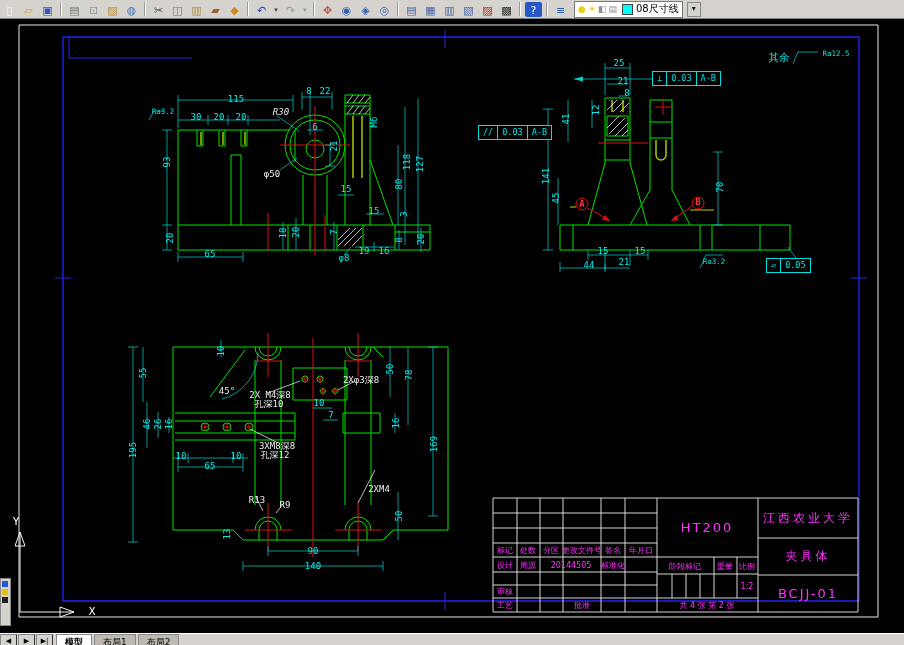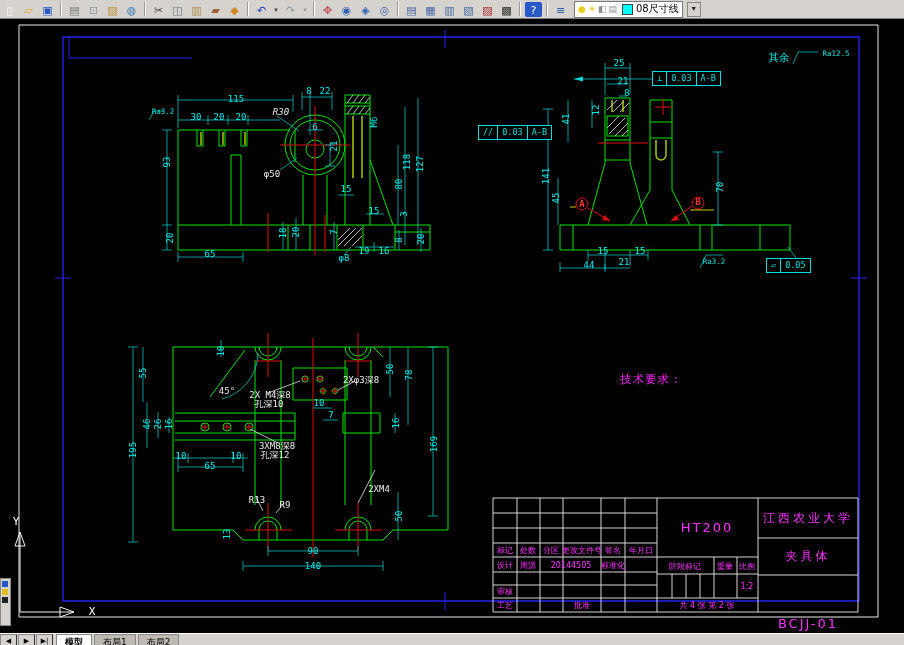--- a/index.html
+++ b/index.html
@@ -252,21 +252,20 @@
         <span class="tcell">0.03</span>
         <span class="tcell">A-B</span>
       </div>
       <div class="tolframe" style="left: 766px; top: 258px;">
         <span class="tcell">▱</span>
         <span class="tcell">0.05</span>
       </div>
     </div>
 
 <div id="techreq">
-  <div class="trtitle">技术要求：</div>
     </div>
 
 <span class="tbt" style="left:505px;top:550px">标记</span>
 <span class="tbt" style="left:528px;top:550px">处数</span>
 <span class="tbt" style="left:551px;top:550px">分区</span>
 <span class="tbt" style="left:582px;top:550px">更改文件号</span>
 <span class="tbt" style="left:613px;top:550px">签名</span>
 <span class="tbt" style="left:641px;top:550px">年月日</span>
 <span class="tbt" style="left:505px;top:565px">设计</span>
 <span class="tbt" style="left:528px;top:565px">周源</span>
@@ -276,21 +275,21 @@
 <span class="tbt" style="left:505px;top:605px">工艺</span>
 <span class="tbt" style="left:582px;top:605px">批准</span>
 <span class="tbt big" style="left:707px;top:527px">HT200</span>
 <span class="tbt" style="left:685px;top:566px">阶段标记</span>
 <span class="tbt" style="left:725px;top:566px">重量</span>
 <span class="tbt" style="left:747px;top:566px">比例</span>
 <span class="tbt" style="left:747px;top:586px">1:2</span>
 <span class="tbt" style="left:707px;top:605px">共 4 张 第 2 张</span>
 <span class="tbt mid" style="left:808px;top:518px">江西农业大学</span>
 <span class="tbt mid" style="left:808px;top:556px">夹具体</span>
-<span class="tbt big" style="left:808px;top:623px">BCJJ-01</span>
+<span class="tbt big" style="left:808px;top:593px">BCJJ-01</span>
 
 <div class="palette-frag">
   <i style="background:#2858c8"></i>
       <i style="background:#e0c020"></i>
       <i style="background:#222"></i>
 </div>
 </div>
 
 <div class="toolbar">
   <div class="ticons" id="ticons">

